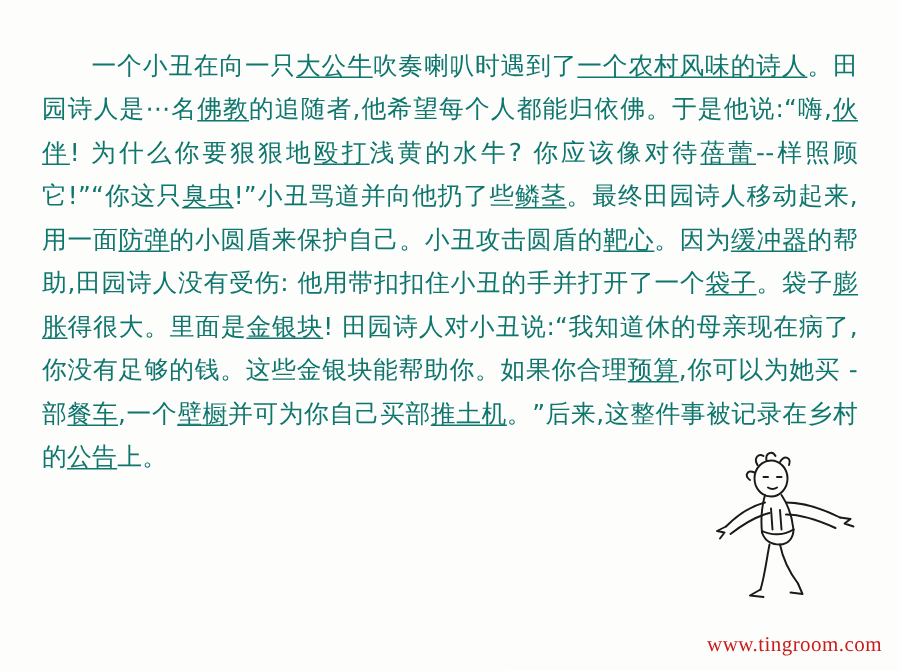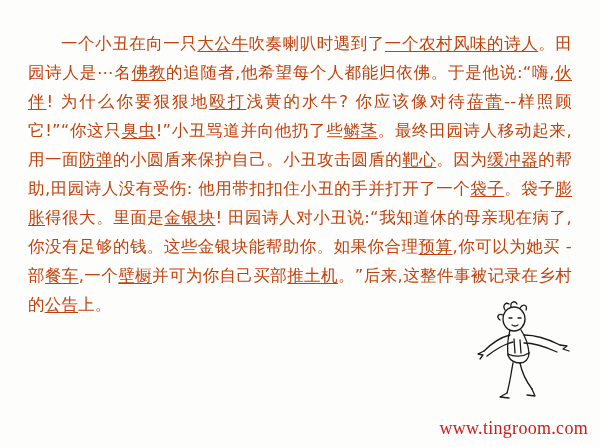--- a/index.html
+++ b/index.html
@@ -20,36 +20,36 @@
     height: 447px;
     background: #fdfdfb;
   }
   #story {
     position: absolute;
     left: 28px;
     top: 12px;
     width: 544px;
     font-size: 16.5px;
     line-height: 29px;
-    color: #c2410c;
+    color: #0f766e;
     text-align: justify;
     text-indent: 2em;
     letter-spacing: 0.2px;
     font-family: "DejaVu Sans", sans-serif;
   }
   #story .u {
     text-decoration: underline;
     text-underline-offset: 2px;
   }
   #watermark {
     position: absolute;
     right: 12px;
     bottom: 8px;
     color: #c81d1d;
-    font-size: 18px;
+    font-size: 14px;
     font-family: "Liberation Serif", serif;
     letter-spacing: 0.3px;
   }
   #figure {
     position: absolute;
     right: 22px;
     bottom: 38px;
     width: 120px;
     height: 110px;
   }

